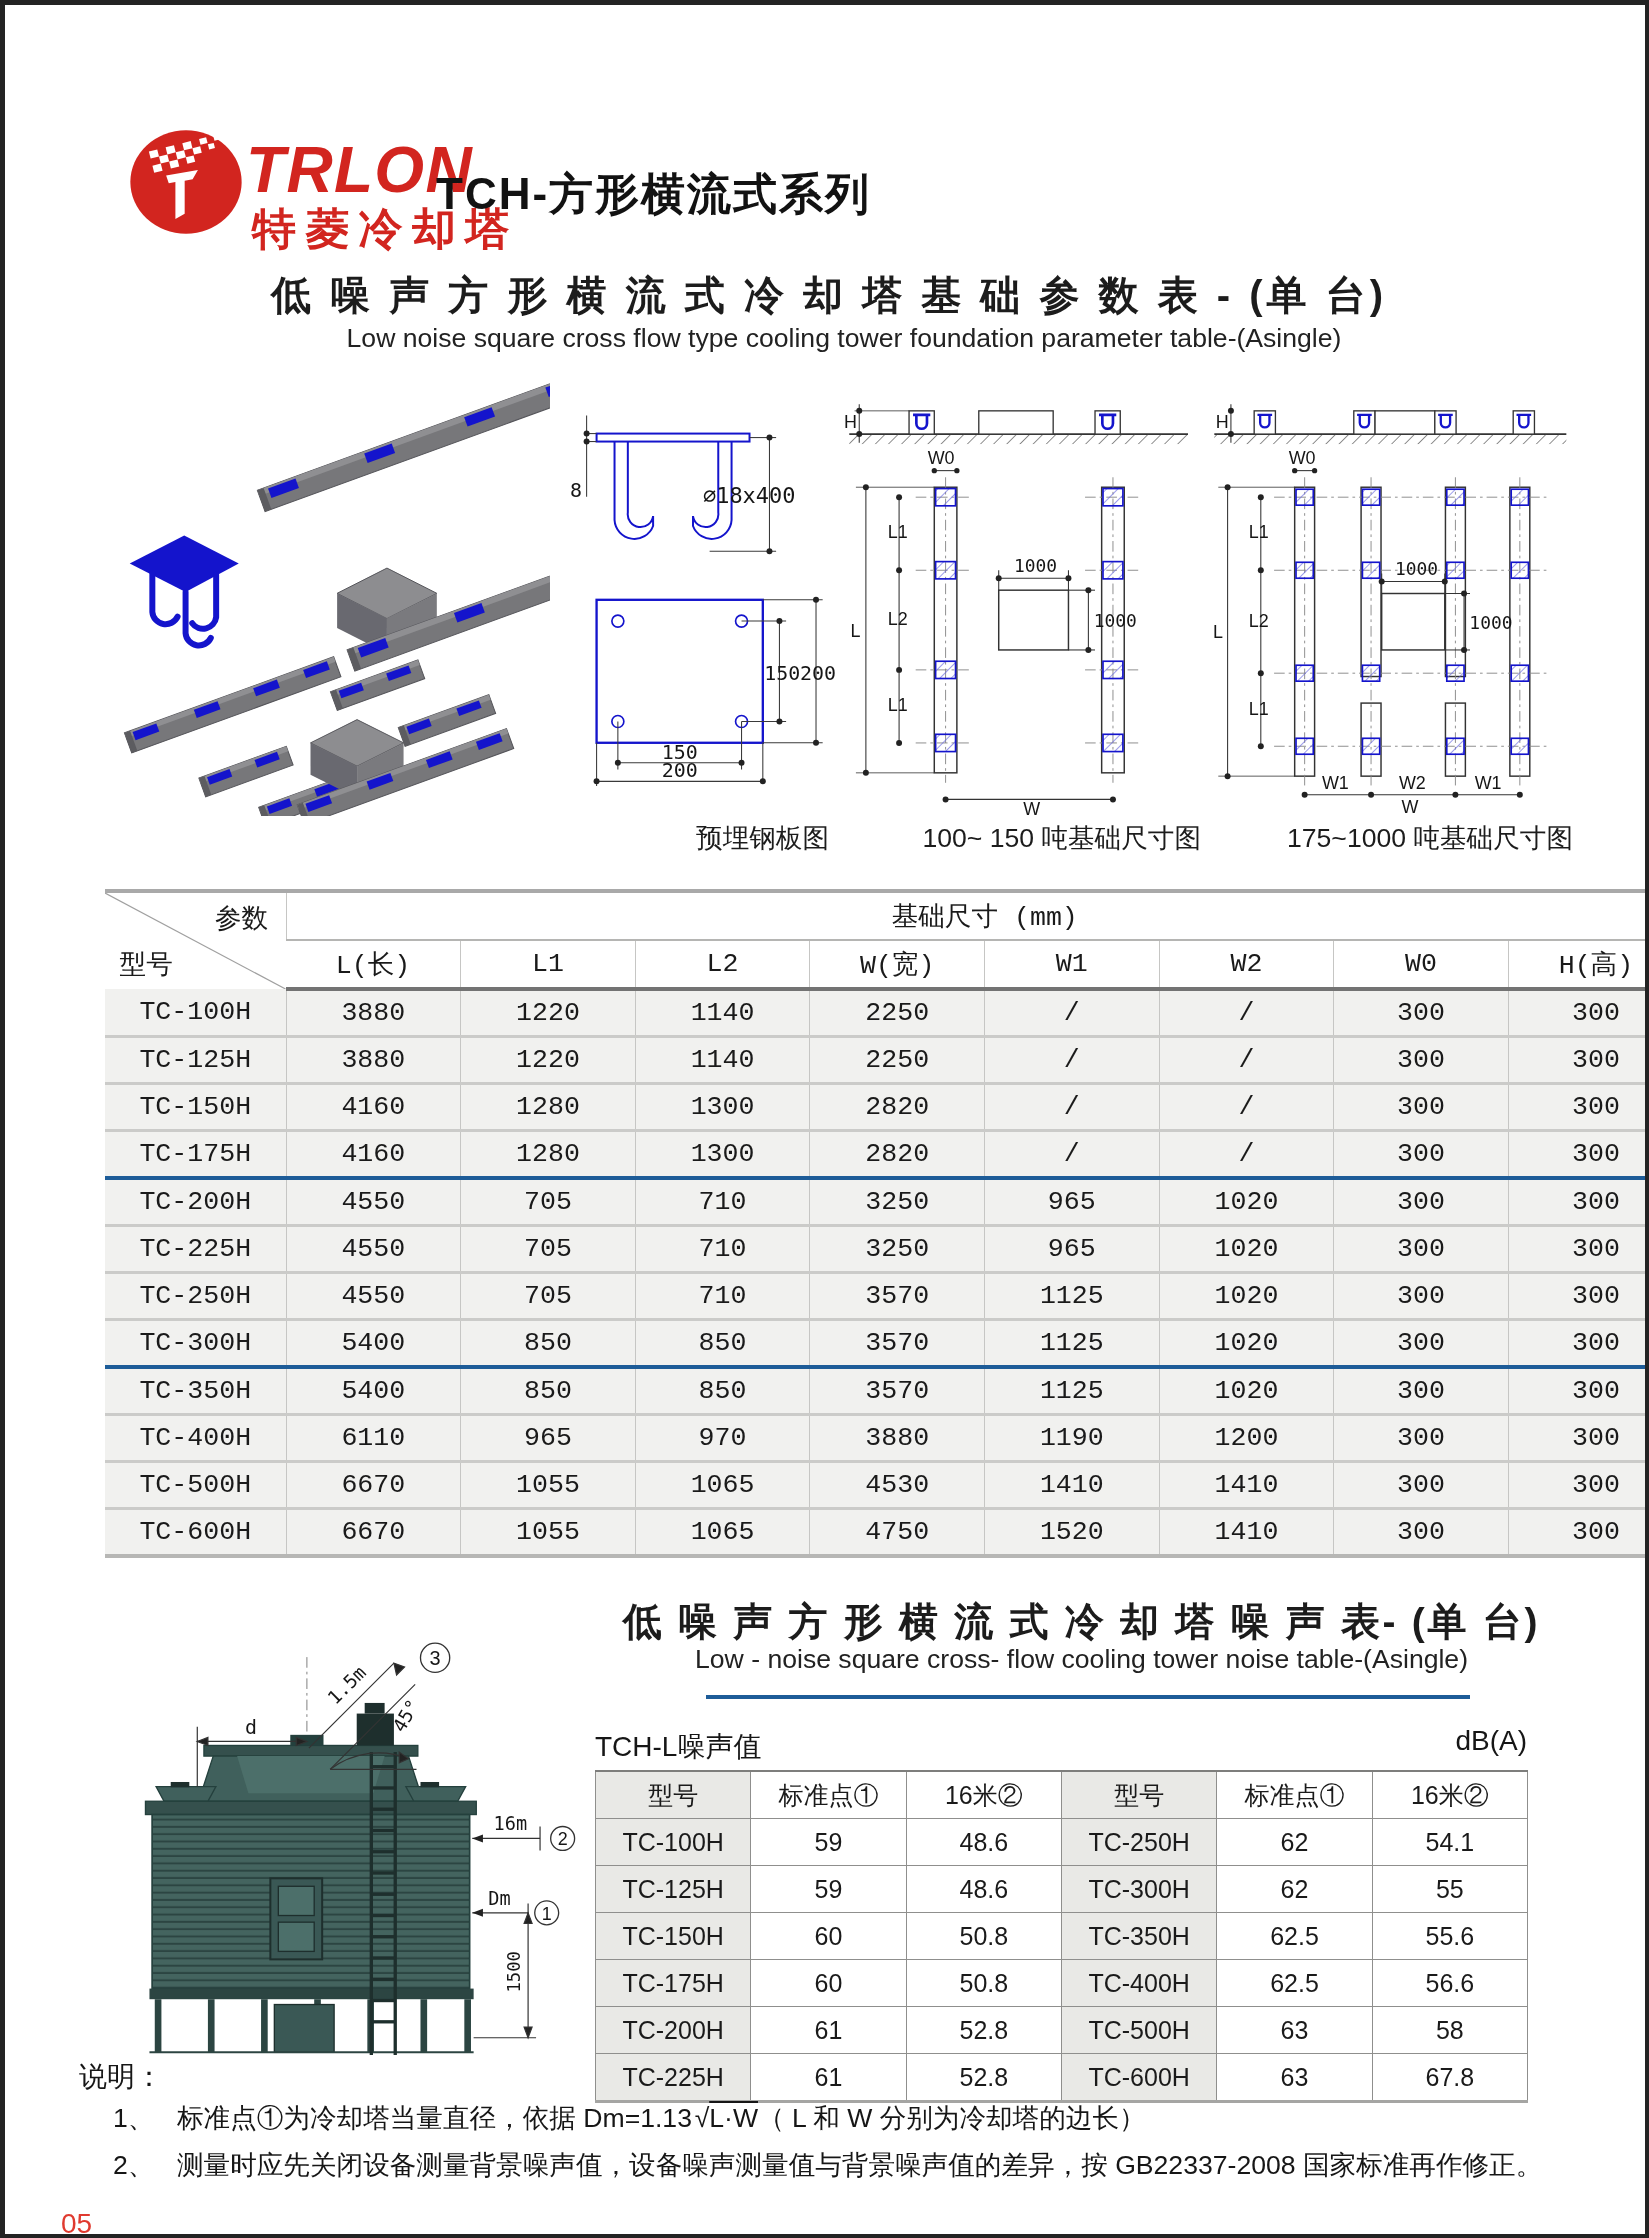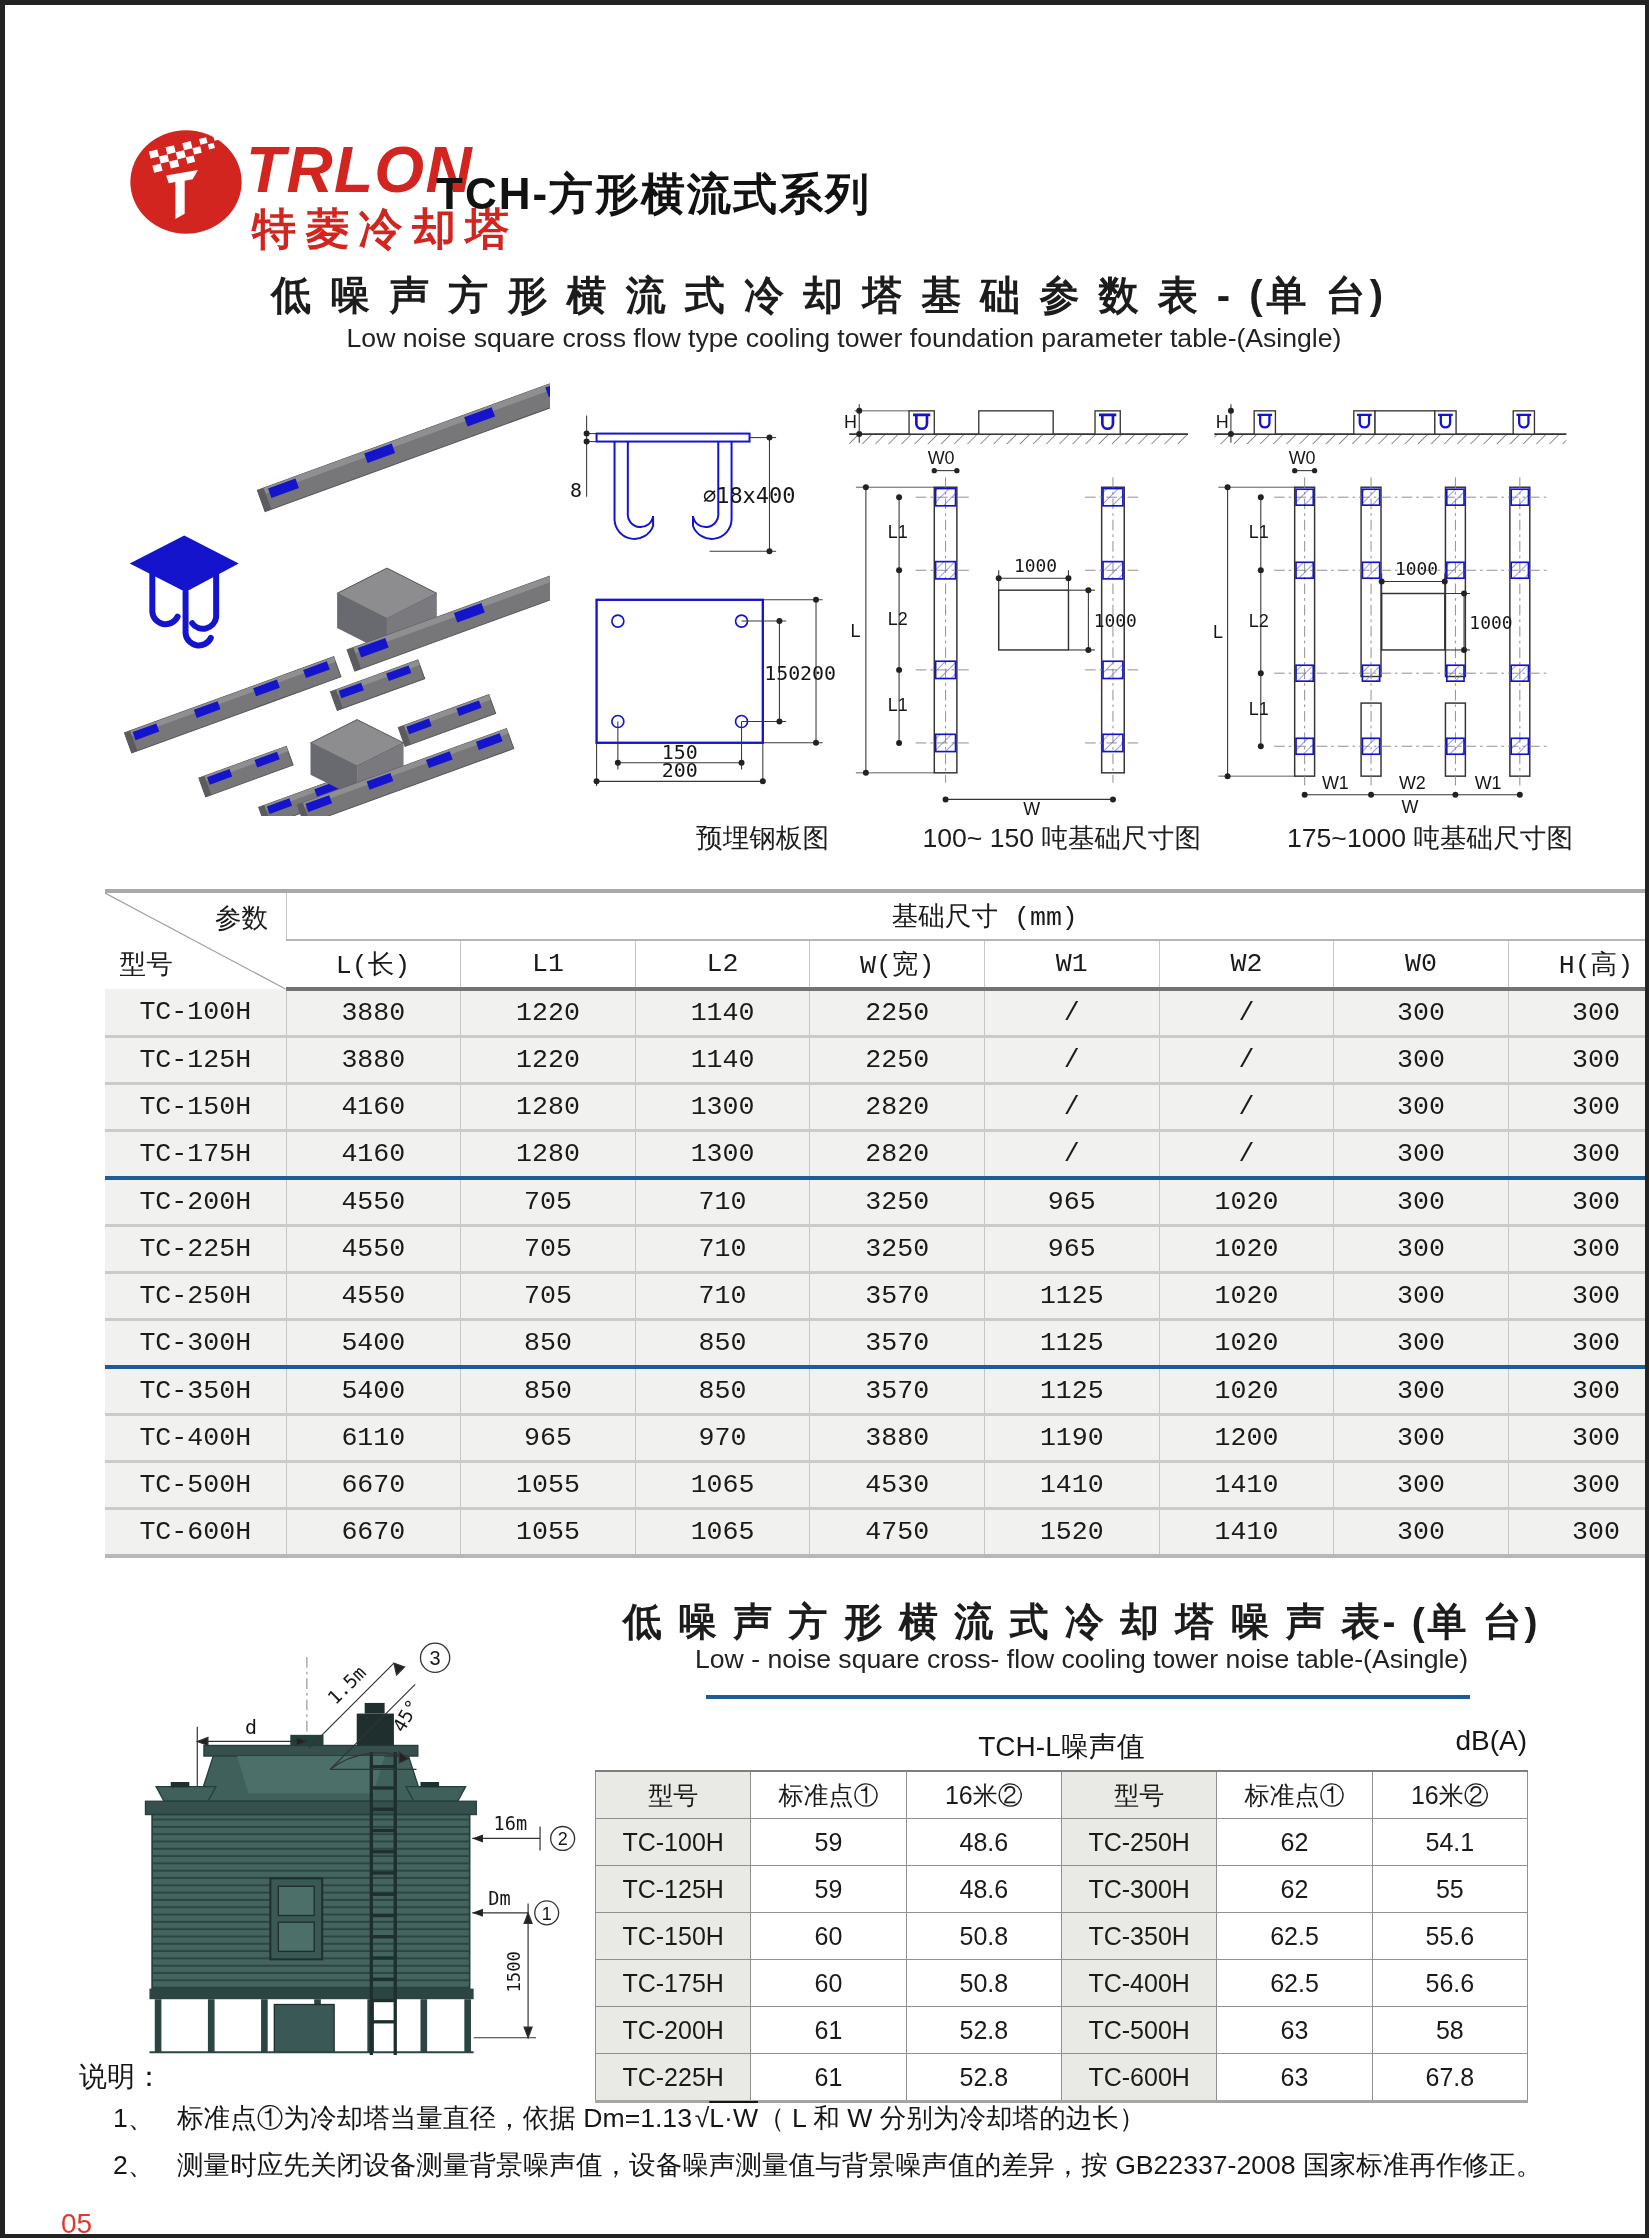--- a/index.html
+++ b/index.html
@@ -38,21 +38,21 @@
   table.ftable tbody tr:last-child td{border-bottom:4px solid #b7b7b5;}
   .corner-top{position:absolute;top:6.6px;right:17.3px;font-size:26.6px;}
   .corner-bottom{position:absolute;bottom:6.6px;left:14.6px;font-size:26.6px;}
   .corner-svg{position:absolute;left:0;top:0;width:100%;height:100%;}
 
   
   .sec2-cn{left:598px;top:1590px;width:957px;text-align:center;font-size:39px;font-weight:bold;
            letter-spacing:2.7px;color:#1c1c1c;}
   .sec2-en{left:598px;top:1639px;width:957px;text-align:center;font-size:26.6px;color:#222;}
   .blue-rule{left:701px;top:1690px;width:764px;height:4px;background:#1d5c98;}
-  .ntable-label{left:590px;top:1723px;width:933px;text-align:center;font-size:28px;color:#161616;}
+  .ntable-label{left:590px;top:1723px;width:933px;text-align:left;font-size:28px;color:#161616;}
   .ntable-unit{left:1409px;top:1720px;width:113px;text-align:right;font-size:28px;color:#161616;}
   .ntable-wrap{left:590px;top:1765px;width:933px;}
   table.ntable{border-collapse:collapse;table-layout:fixed;width:933px;font-size:25px;}
   table.ntable th, table.ntable td{border:1.3px solid #8f8f8d;text-align:center;font-weight:normal;
       height:46px;background:#ffffff;padding:0;}
   table.ntable .model-col{background:#e9e9e6;}
   table.ntable tr:first-child th{border-top:2.7px solid #7e7e7c;}
   table.ntable tr:last-child td{border-bottom:3.3px solid #a5a5a3;}
 
   

